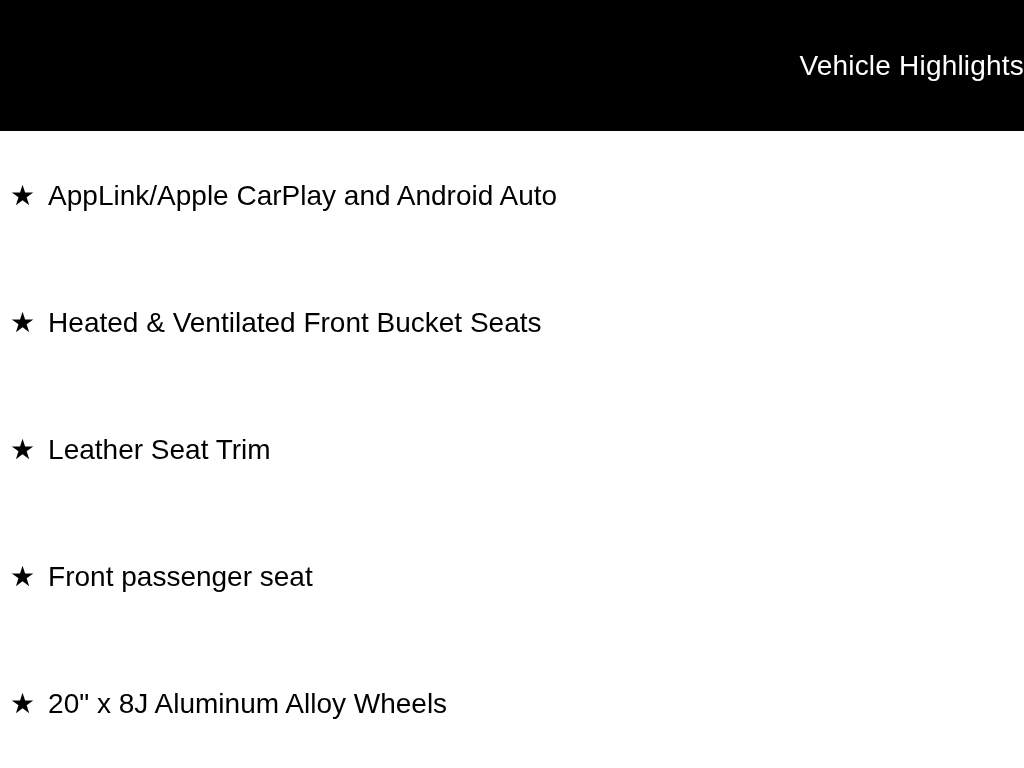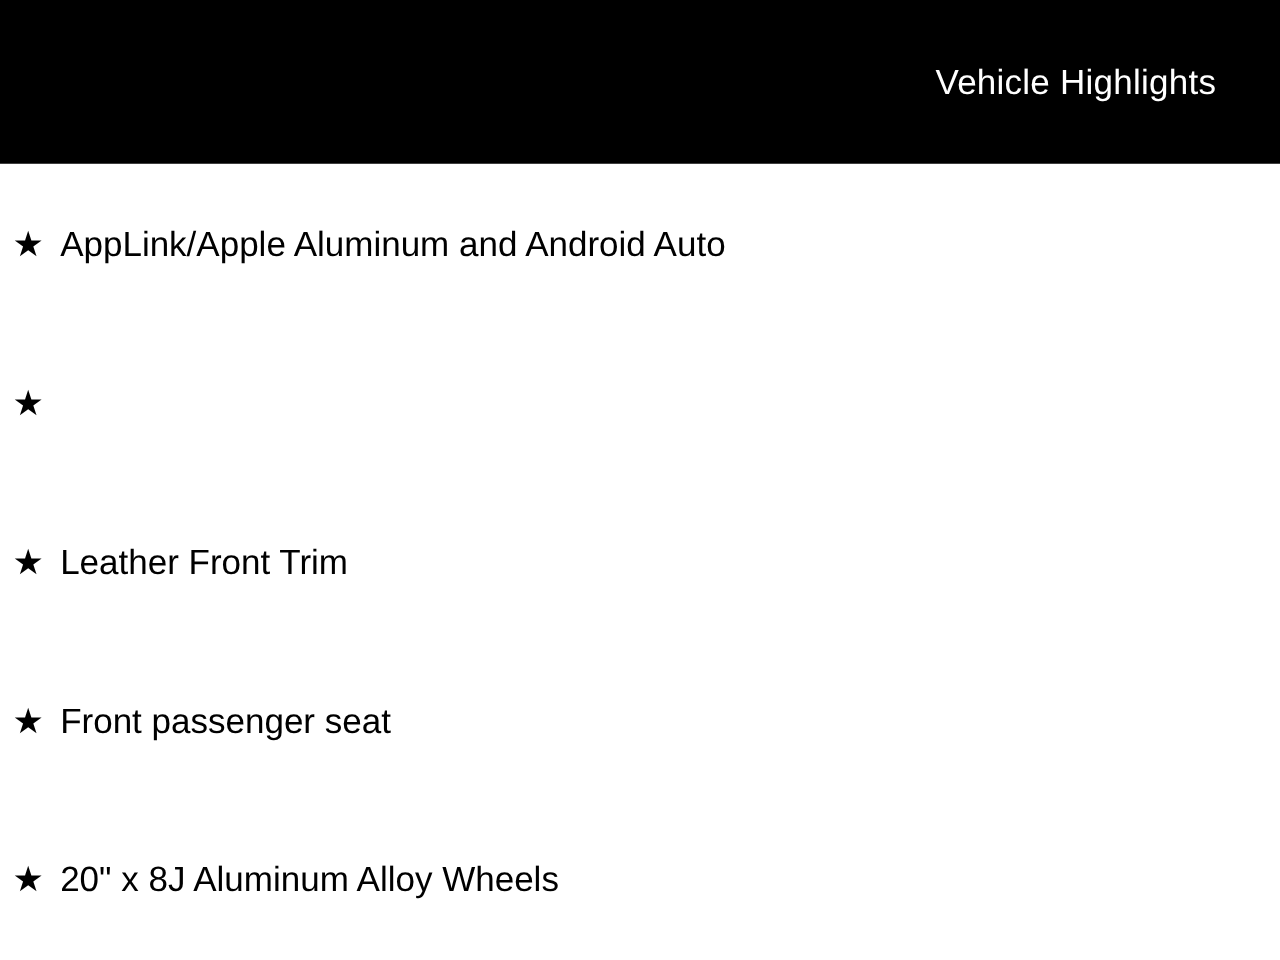--- a/index.html
+++ b/index.html
@@ -12,21 +12,20 @@
     font-family: "Liberation Sans", "DejaVu Sans", sans-serif;
   }
   .header {
     width: 100%;
     height: 131px;
     background: #000000;
     display: flex;
     align-items: center;
     justify-content: flex-end;
     box-sizing: border-box;
-    padding-right: 51px;
   }
   .header-title {
     color: #ffffff;
     font-size: 28px;
     font-weight: 400;
     letter-spacing: 0.2px;
     white-space: nowrap;
   }
   .highlights {
     box-sizing: border-box;
@@ -56,30 +55,31 @@
 <body>
 
 <div class="header">
   <span class="header-title">Vehicle Highlights</span>
 </div>
 
 <div class="highlights">
 
   <div class="highlight-item">
     <span class="star">★</span>
-    <span class="highlight-label">AppLink/Apple Aluminum and Android Auto</span>
+    <span class="highlight-label">AppLink/Apple CarPlay and Android Auto</span>
   </div>
 
   <div class="highlight-item">
     <span class="star">★</span>
+    <span class="highlight-label">Heated &amp; Ventilated Front Bucket Seats</span>
   </div>
 
   <div class="highlight-item">
     <span class="star">★</span>
-    <span class="highlight-label">Leather Front Trim</span>
+    <span class="highlight-label">Leather Seat Trim</span>
   </div>
 
   <div class="highlight-item">
     <span class="star">★</span>
     <span class="highlight-label">Front passenger seat</span>
   </div>
 
   <div class="highlight-item">
     <span class="star">★</span>
     <span class="highlight-label">20" x 8J Aluminum Alloy Wheels</span>

